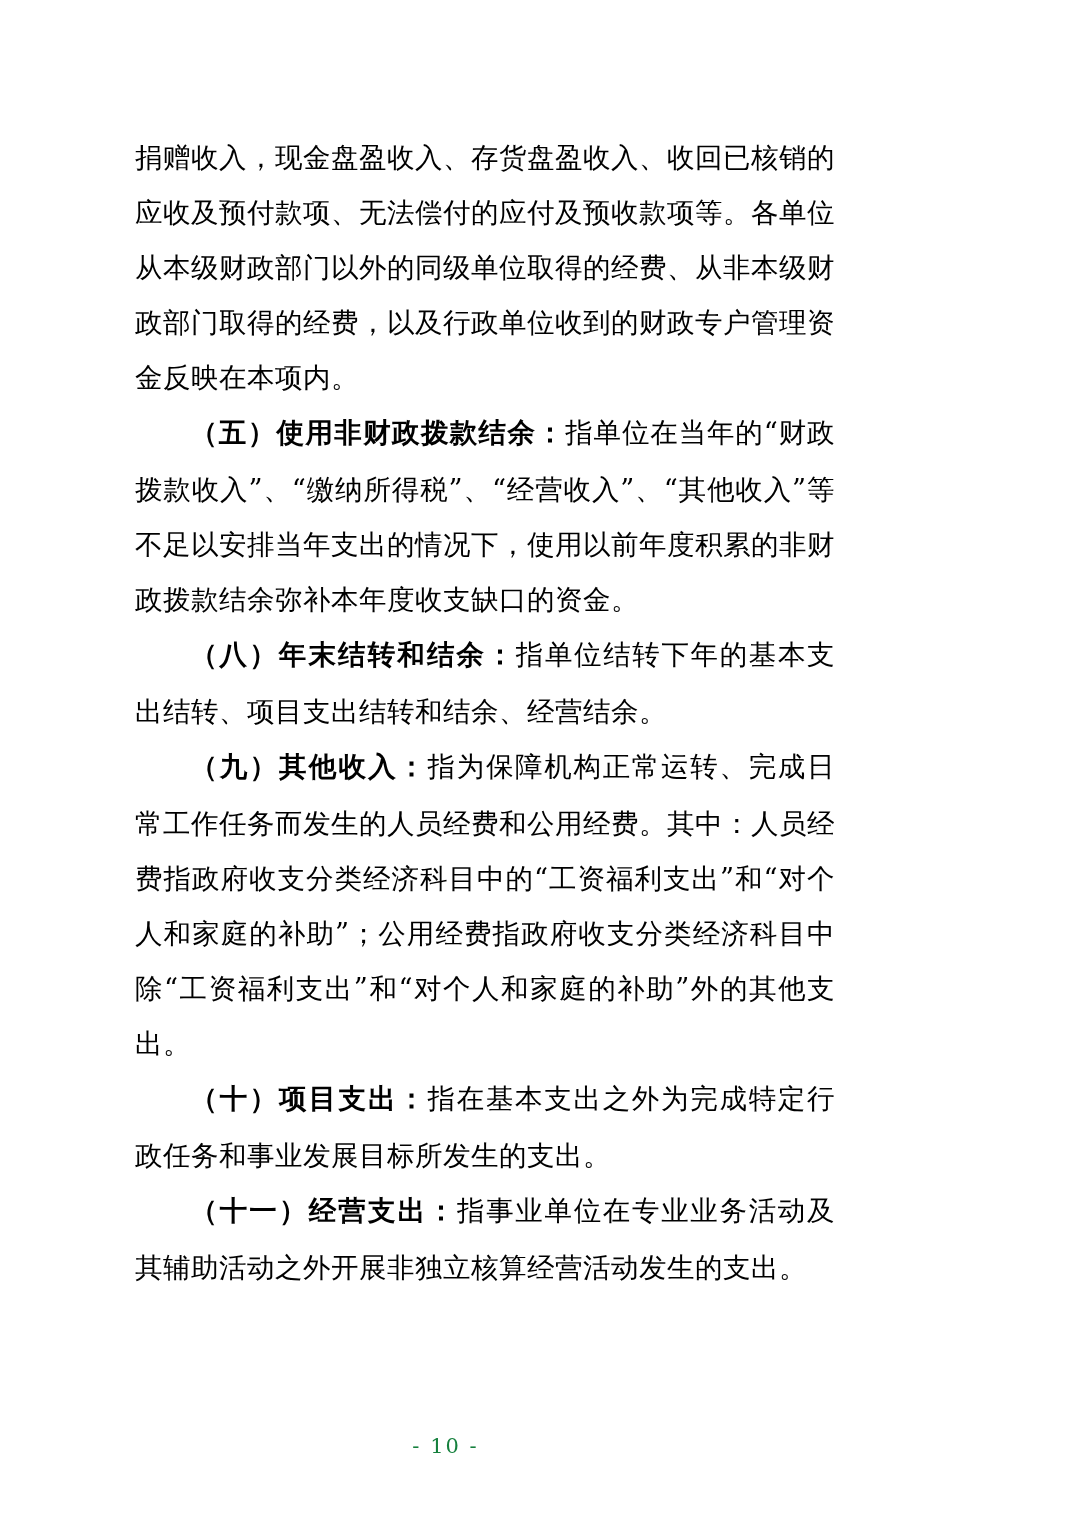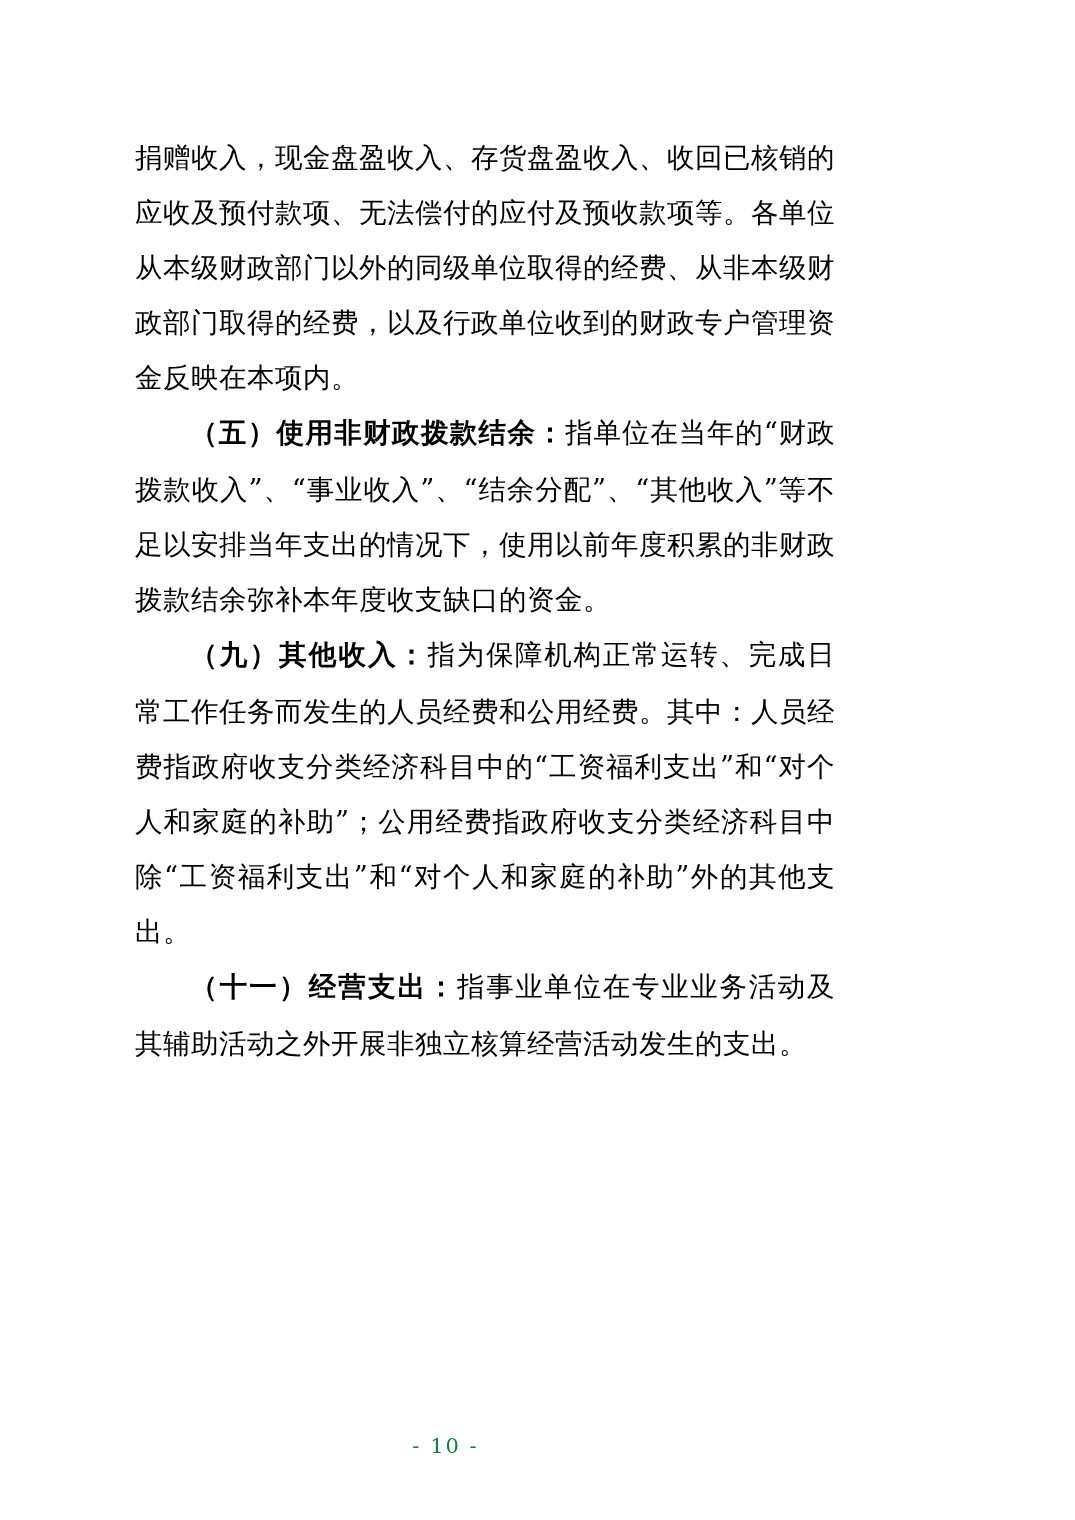--- a/index.html
+++ b/index.html
@@ -58,30 +58,36 @@
 <body>
 
 <div class="page">
   <div class="body-text">
 
     <p class="para cont">
       <span>捐赠收入，现金盘盈收入、存货盘盈收入、收回已核销的应收及预付款项、无法偿付的应付及预收款项等。各单位从本级财政部门以外的同级单位取得的经费、从非本级财政部门取得的经费，以及行政单位收到的财政专户管理资金反映在本项内。</span>
     </p>
 
     <p class="para">
-      <span class="lead">（五）使用非财政拨款结余：</span><span>指单位在当年的“财政拨款收入”、“事业收入”、“结余分配”、“其他收入”等不足以安排当年支出的情况下，使用以前年度积累的非财政拨款结余弥补本年度收支缺口的资金。</span>
+      <span class="lead">（五）使用非财政拨款结余：</span><span>指单位在当年的“财政拨款收入”、“缴纳所得税”、“经营收入”、“其他收入”等不足以安排当年支出的情况下，使用以前年度积累的非财政拨款结余弥补本年度收支缺口的资金。</span>
     </p>
 
 
 
+    <p class="para">
+      <span class="lead">（八）年末结转和结余：</span><span>指单位结转下年的基本支出结转、项目支出结转和结余、经营结余。</span>
+    </p>
 
     <p class="para">
       <span class="lead">（九）其他收入：</span><span>指为保障机构正常运转、完成日常工作任务而发生的人员经费和公用经费。其中：人员经费指政府收支分类经济科目中的“工资福利支出”和“对个人和家庭的补助”；公用经费指政府收支分类经济科目中除“工资福利支出”和“对个人和家庭的补助”外的其他支出。</span>
     </p>
 
+    <p class="para">
+      <span class="lead">（十）项目支出：</span><span>指在基本支出之外为完成特定行政任务和事业发展目标所发生的支出。</span>
+    </p>
 
     <p class="para">
       <span class="lead">（十一）经营支出：</span><span>指事业单位在专业业务活动及其辅助活动之外开展非独立核算经营活动发生的支出。</span>
     </p>
 
   </div>
 
   <div class="footer">- 10 -</div>
 </div>
 

